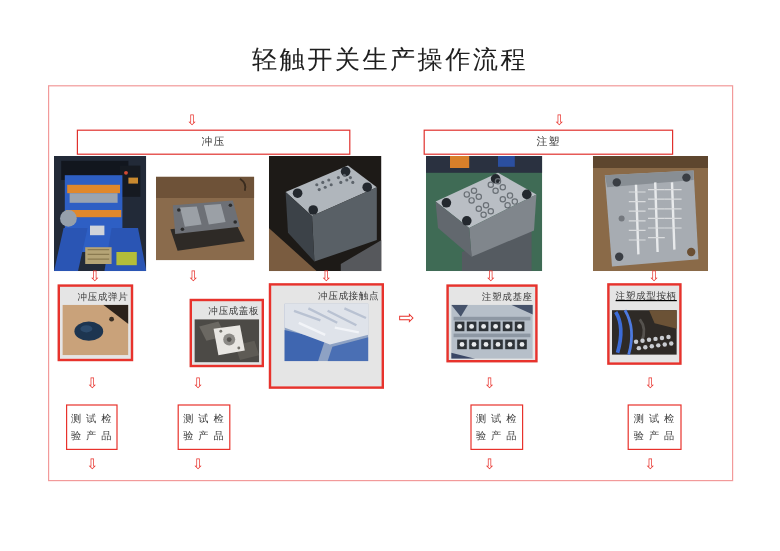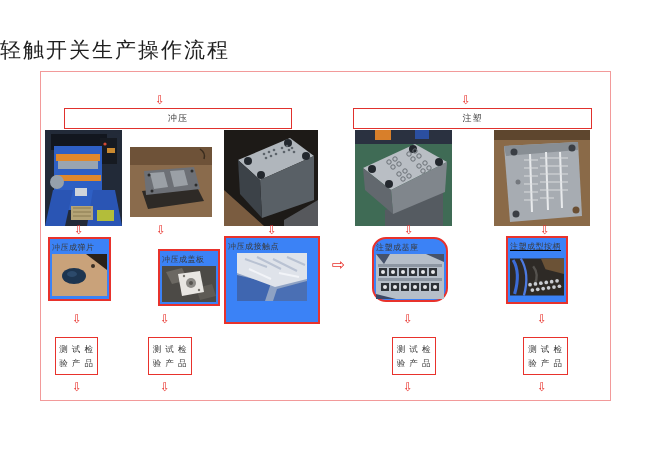--- a/index.html
+++ b/index.html
@@ -8,20 +8,21 @@
     position: relative;
     width: 650px;
     height: 459px;
     background: #ffffff;
     font-family: "Liberation Serif", "DejaVu Serif", serif;
     overflow: hidden;
   }
   .title {
     position: absolute;
     top: 36px; left: 0; width: 100%;
+    text-align: center;
     font-size: 21px;
     letter-spacing: 2px;
     color: #1f1f1f;
   }
   .outer-box {
     position: absolute;
     left: 40px; top: 71px;
     width: 571px; height: 330px;
     border: 1px solid #f29a9a;
   }
@@ -31,21 +32,21 @@
     background: #fff;
     display: flex;
     align-items: center;
     justify-content: center;
     font-size: 9px;
     color: #3a3a3a;
     letter-spacing: 1px;
   }
   .root-box  { left: 48px;  top: 77px;  width: 555px; height: 18px; }
   .branch-left  { left: 64px;  top: 108px; width: 228px; height: 21px; }
-  .branch-right { left: 353px; top: 108px; width: 239px; height: 21px; }
+  .branch-right { left: 353px; top: 108px; width: 208px; height: 21px; }
 
   .arrow-down, .arrow-right {
     position: absolute;
     color: #e8322c;
     font-family: "DejaVu Sans", sans-serif;
     line-height: 1;
     transform: translateX(-50%);
   }
   .arrow-down { font-size: 12px; }
   .arrow-right { font-size: 16px; transform: none; }
@@ -74,41 +75,41 @@
   .photo svg { display: block; width: 100%; height: 100%; }
   .ph-1 { left: 45px;  top: 130px; width: 77px; height: 96px; }
   .ph-2 { left: 130px; top: 147px; width: 82px; height: 70px; }
   .ph-3 { left: 224px; top: 130px; width: 94px; height: 96px; }
   .ph-4 { left: 355px; top: 130px; width: 97px; height: 96px; }
   .ph-5 { left: 494px; top: 130px; width: 96px; height: 96px; }
 
   .product-box {
     position: absolute;
     border: 2px solid #e8322c;
-    background: #3b82f6;
+    background: #e5e5e5;
     display: flex;
     flex-direction: column;
-    align-items: flex-start;
+    align-items: flex-end;
     padding: 2px 2px 3px 2px;
   }
   .product-box .p-label {
     font-size: 8px;
     color: #3a3a3a;
     letter-spacing: 0.5px;
     height: 13px;
     line-height: 13px;
     white-space: nowrap;
   }
   .product-box .p-thumb { flex: 1; width: 100%; display: flex; justify-content: center; }
   .product-box .p-thumb svg { display: block; }
 
   .pb-1 { left: 48px;  top: 237px; width: 63px; height: 64px; }
   .pb-2 { left: 129px; top: 249px; width: 62px; height: 57px; margin-left: 29px; }
   .pb-3 { left: 224px; top: 236px; width: 96px; height: 88px; }
-  .pb-4 { left: 372px; top: 237px; width: 76px; height: 65px; border-radius: 14px; }
+  .pb-4 { left: 372px; top: 237px; width: 76px; height: 65px; }
   .pb-5 { left: 506px; top: 236px; width: 62px; height: 68px; text-decoration: underline; }
 
   .test-box {
     position: absolute;
     border: 1px solid #e8322c;
     background: #fff;
     font-size: 8.5px;
     color: #3a3a3a;
     text-align: center;
     line-height: 14px;

